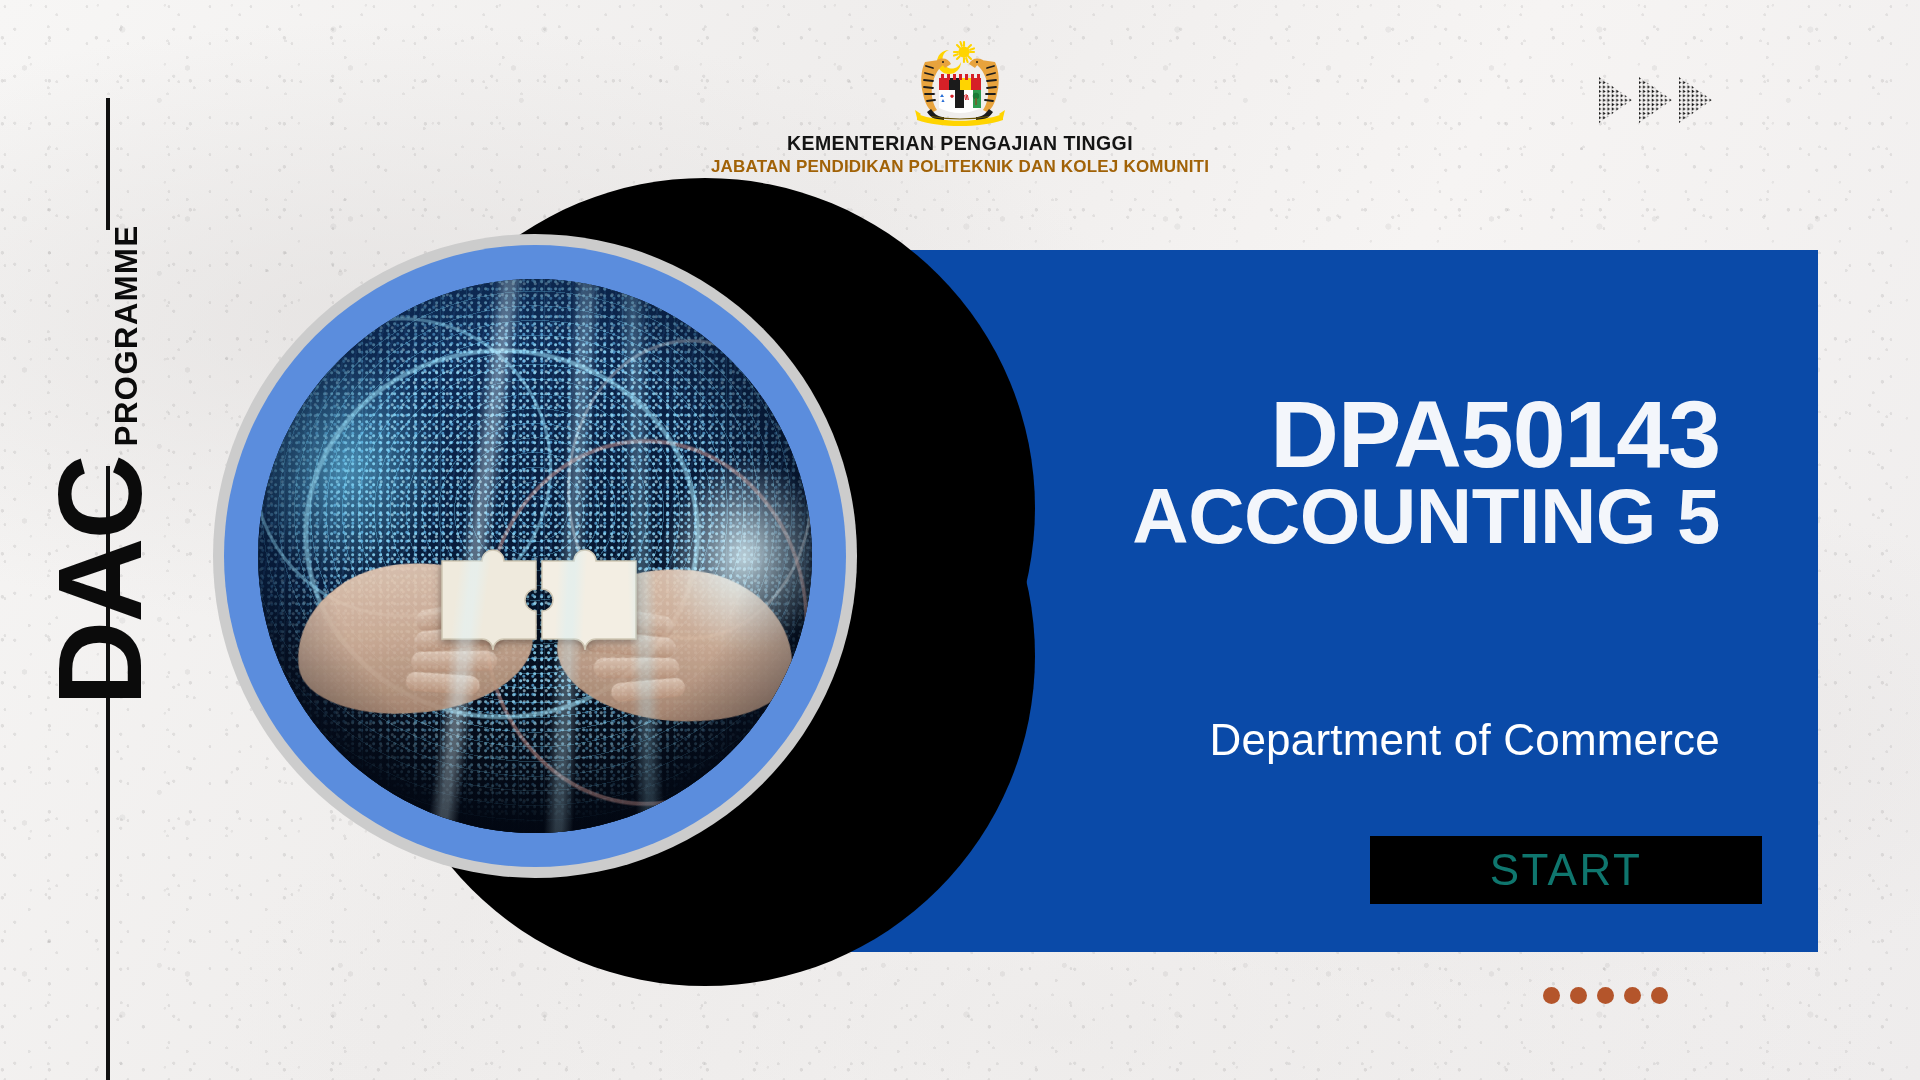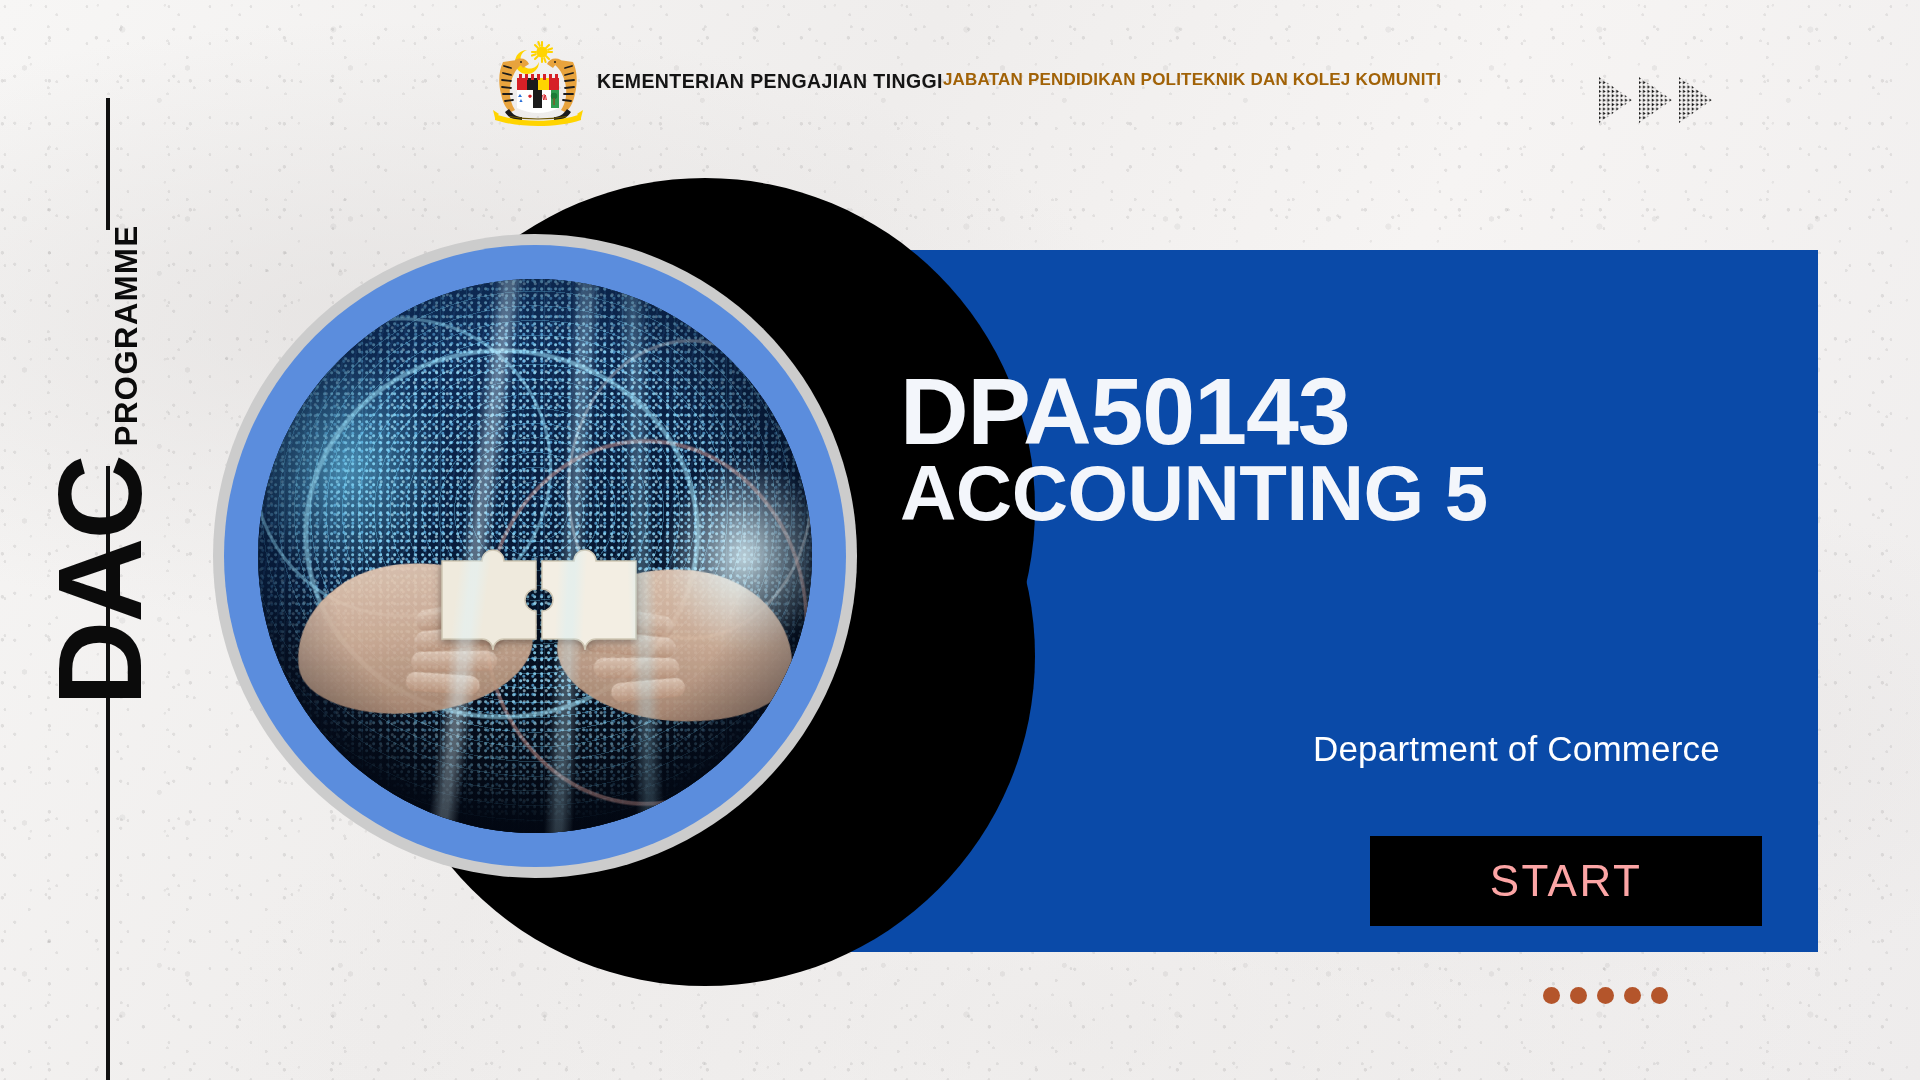--- a/index.html
+++ b/index.html
@@ -99,21 +99,21 @@
     position: relative;
     top: -4px;
   }
 
   
   #crest-block {
     position: absolute;
     left: 0; right: 0;
     top: 30px;
     display: flex;
-    flex-direction: row;
+    flex-direction: column;
     align-items: center;
     justify-content: center;
   }
   #crest { width: 118px; height: 98px; display:block; }
   .ministry-line1 {
     margin-top: 4px;
     font-size: 19.5px;
     font-weight: 700;
     letter-spacing: .4px;
     color: #141414;
@@ -278,22 +278,23 @@
   }
   #puzzle svg { display: block; filter: drop-shadow(0 2px 4px rgba(0,0,0,.4)); }
   .ph-vignette {
     background: radial-gradient(circle at 50% 48%, transparent 0 52%, rgba(0,6,18,.5) 84%, rgba(0,4,12,.78) 100%);
   }
 
   
   #title-block {
     position: absolute;
     left: 900px;
-    top: 366px;
+    top: 389px;
     width: 820px;
+    text-align: right;
   }
   .course-code {
     font-size: 95px;
     font-weight: 700;
     color: #f3f6fb;
     letter-spacing: -1px;
     line-height: .96;
   }
   .course-name-1,
   .course-name-2 {
@@ -306,36 +307,35 @@
   .course-name-1 { margin-top: 4px; }
 
   #subtitle-block {
     position: absolute;
     left: 900px;
     top: 712px;
     width: 820px;
     text-align: right;
   }
   .dept-line {
-    font-size: 35px;
+    font-size: 44px;
     font-weight: 400;
     color: #ffffff;
     line-height: 1.28;
     letter-spacing: .2px;
-    margin-top: 15px;
   }
 
   #start-button {
     position: absolute;
     left: 1370px;
     top: 836px;
     width: 392px;
-    height: 90px;
+    height: 68px;
     background: #000000;
-    color: #fca5a5;
+    color: #0f766e;
     font-size: 44px;
     font-weight: 400;
     letter-spacing: 2.5px;
     display: flex;
     align-items: center;
     justify-content: center;
     border: none;
     cursor: pointer;
     font-family: "Liberation Sans", sans-serif;
   }

